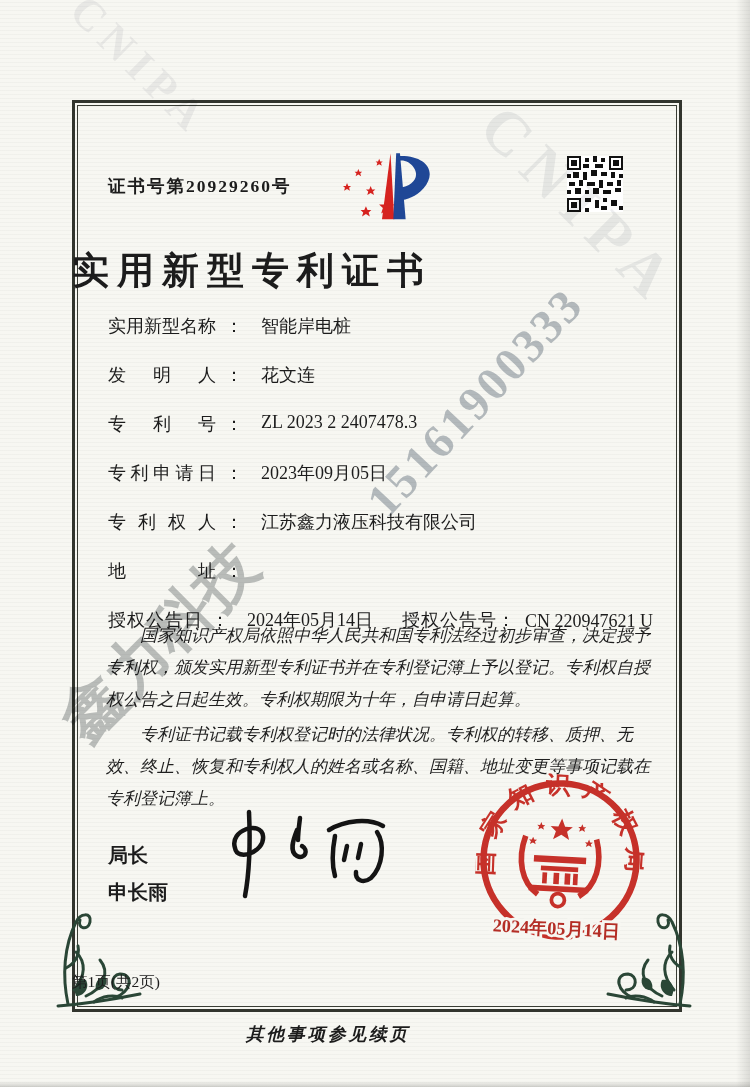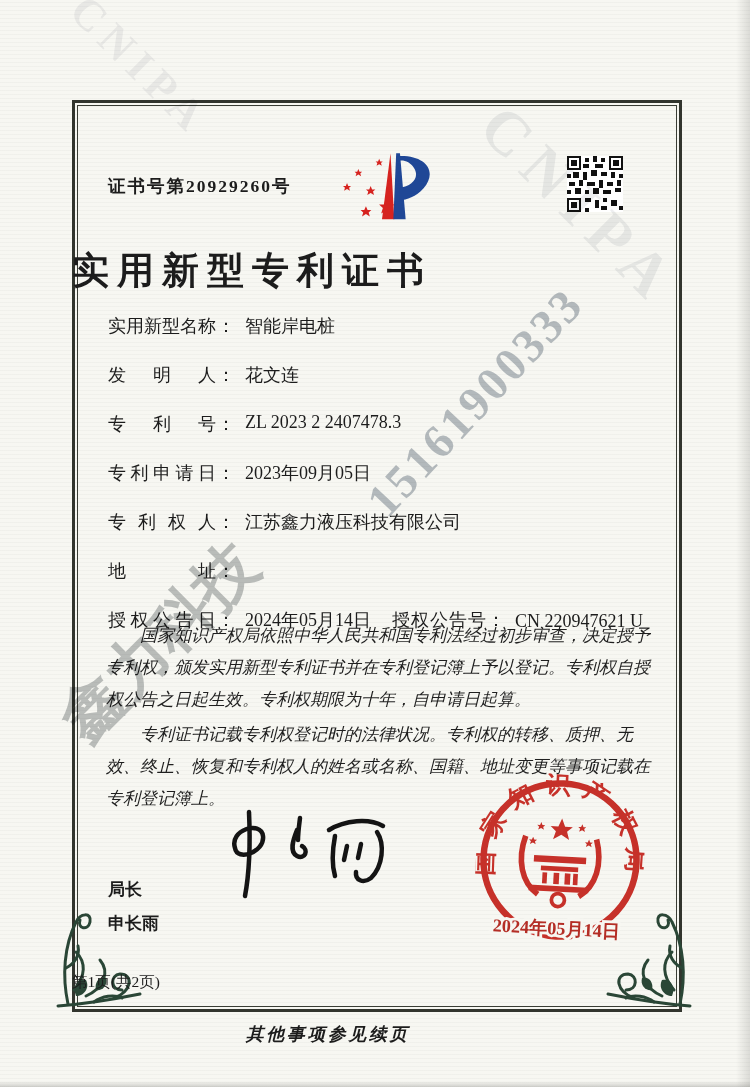--- a/index.html
+++ b/index.html
@@ -15,31 +15,31 @@
 
   .cert-number{position:absolute;left:108px;top:146px;font-size:17.5px;font-weight:600;letter-spacing:2px;margin-top:28px;}
 
   .logo{position:absolute;left:330px;top:144px;width:104px;height:94px;}
   .qr{position:absolute;left:566px;top:156px;width:58px;height:56px;}
 
   .title{position:absolute;left:72px;top:246px;width:604px;
     font-size:37px;font-weight:700;letter-spacing:8px;font-family:Liberation Serif, serif;}
 
   .fields{position:absolute;left:108px;top:314px;width:545px;font-size:18px;}
-  .frow{display:flex;margin-bottom:25px;white-space:nowrap;}
+  .frow{display:flex;margin-bottom:25px;white-space:nowrap;gap:8px;}
   .flabel{display:inline-block;width:108px;text-align:justify;text-align-last:justify;}
   .flabel.narrow{width:94px;}
   .fcolon{margin:0 10px 0 1px;}
   .pair2{margin-left:21px;display:flex;align-items:flex-end;}
 
   .paras{position:absolute;left:106px;top:620px;width:546px;font-size:17px;line-height:1.88;
     font-style:italic;color:#1f1f1f;}
   .paras p{margin:0 0 3px 0;text-indent:2em;}
 
-  .signer{position:absolute;left:108px;top:845px;font-size:17px;font-weight:700;line-height:1;margin-top:36px;}
+  .signer{position:absolute;left:108px;top:845px;font-size:20px;font-weight:700;line-height:1;}
   .signer .name{margin-top:17px;font-family:Liberation Serif, serif;}
   .signature{position:absolute;left:205px;top:806px;width:200px;height:95px;}
 
   .seal{position:absolute;left:476px;top:774px;width:168px;height:172px;transform:rotate(3deg);opacity:0.93;}
   .seal text{font-family:"Liberation Serif",serif;}
   .seal .agency{font-size:26px;font-weight:700;letter-spacing:12px;fill:#c3231b;}
   .seal .sdate{font-size:19.5px;font-weight:700;fill:#b01f17;paint-order:stroke;stroke:#f7f7f2;stroke-width:6px;}
 
   .page-ind{position:absolute;left:72px;top:972px;width:604px;text-align:left;font-size:15.5px;}
   .cont-note{position:absolute;left:0;top:1022px;width:656px;text-align:center;

